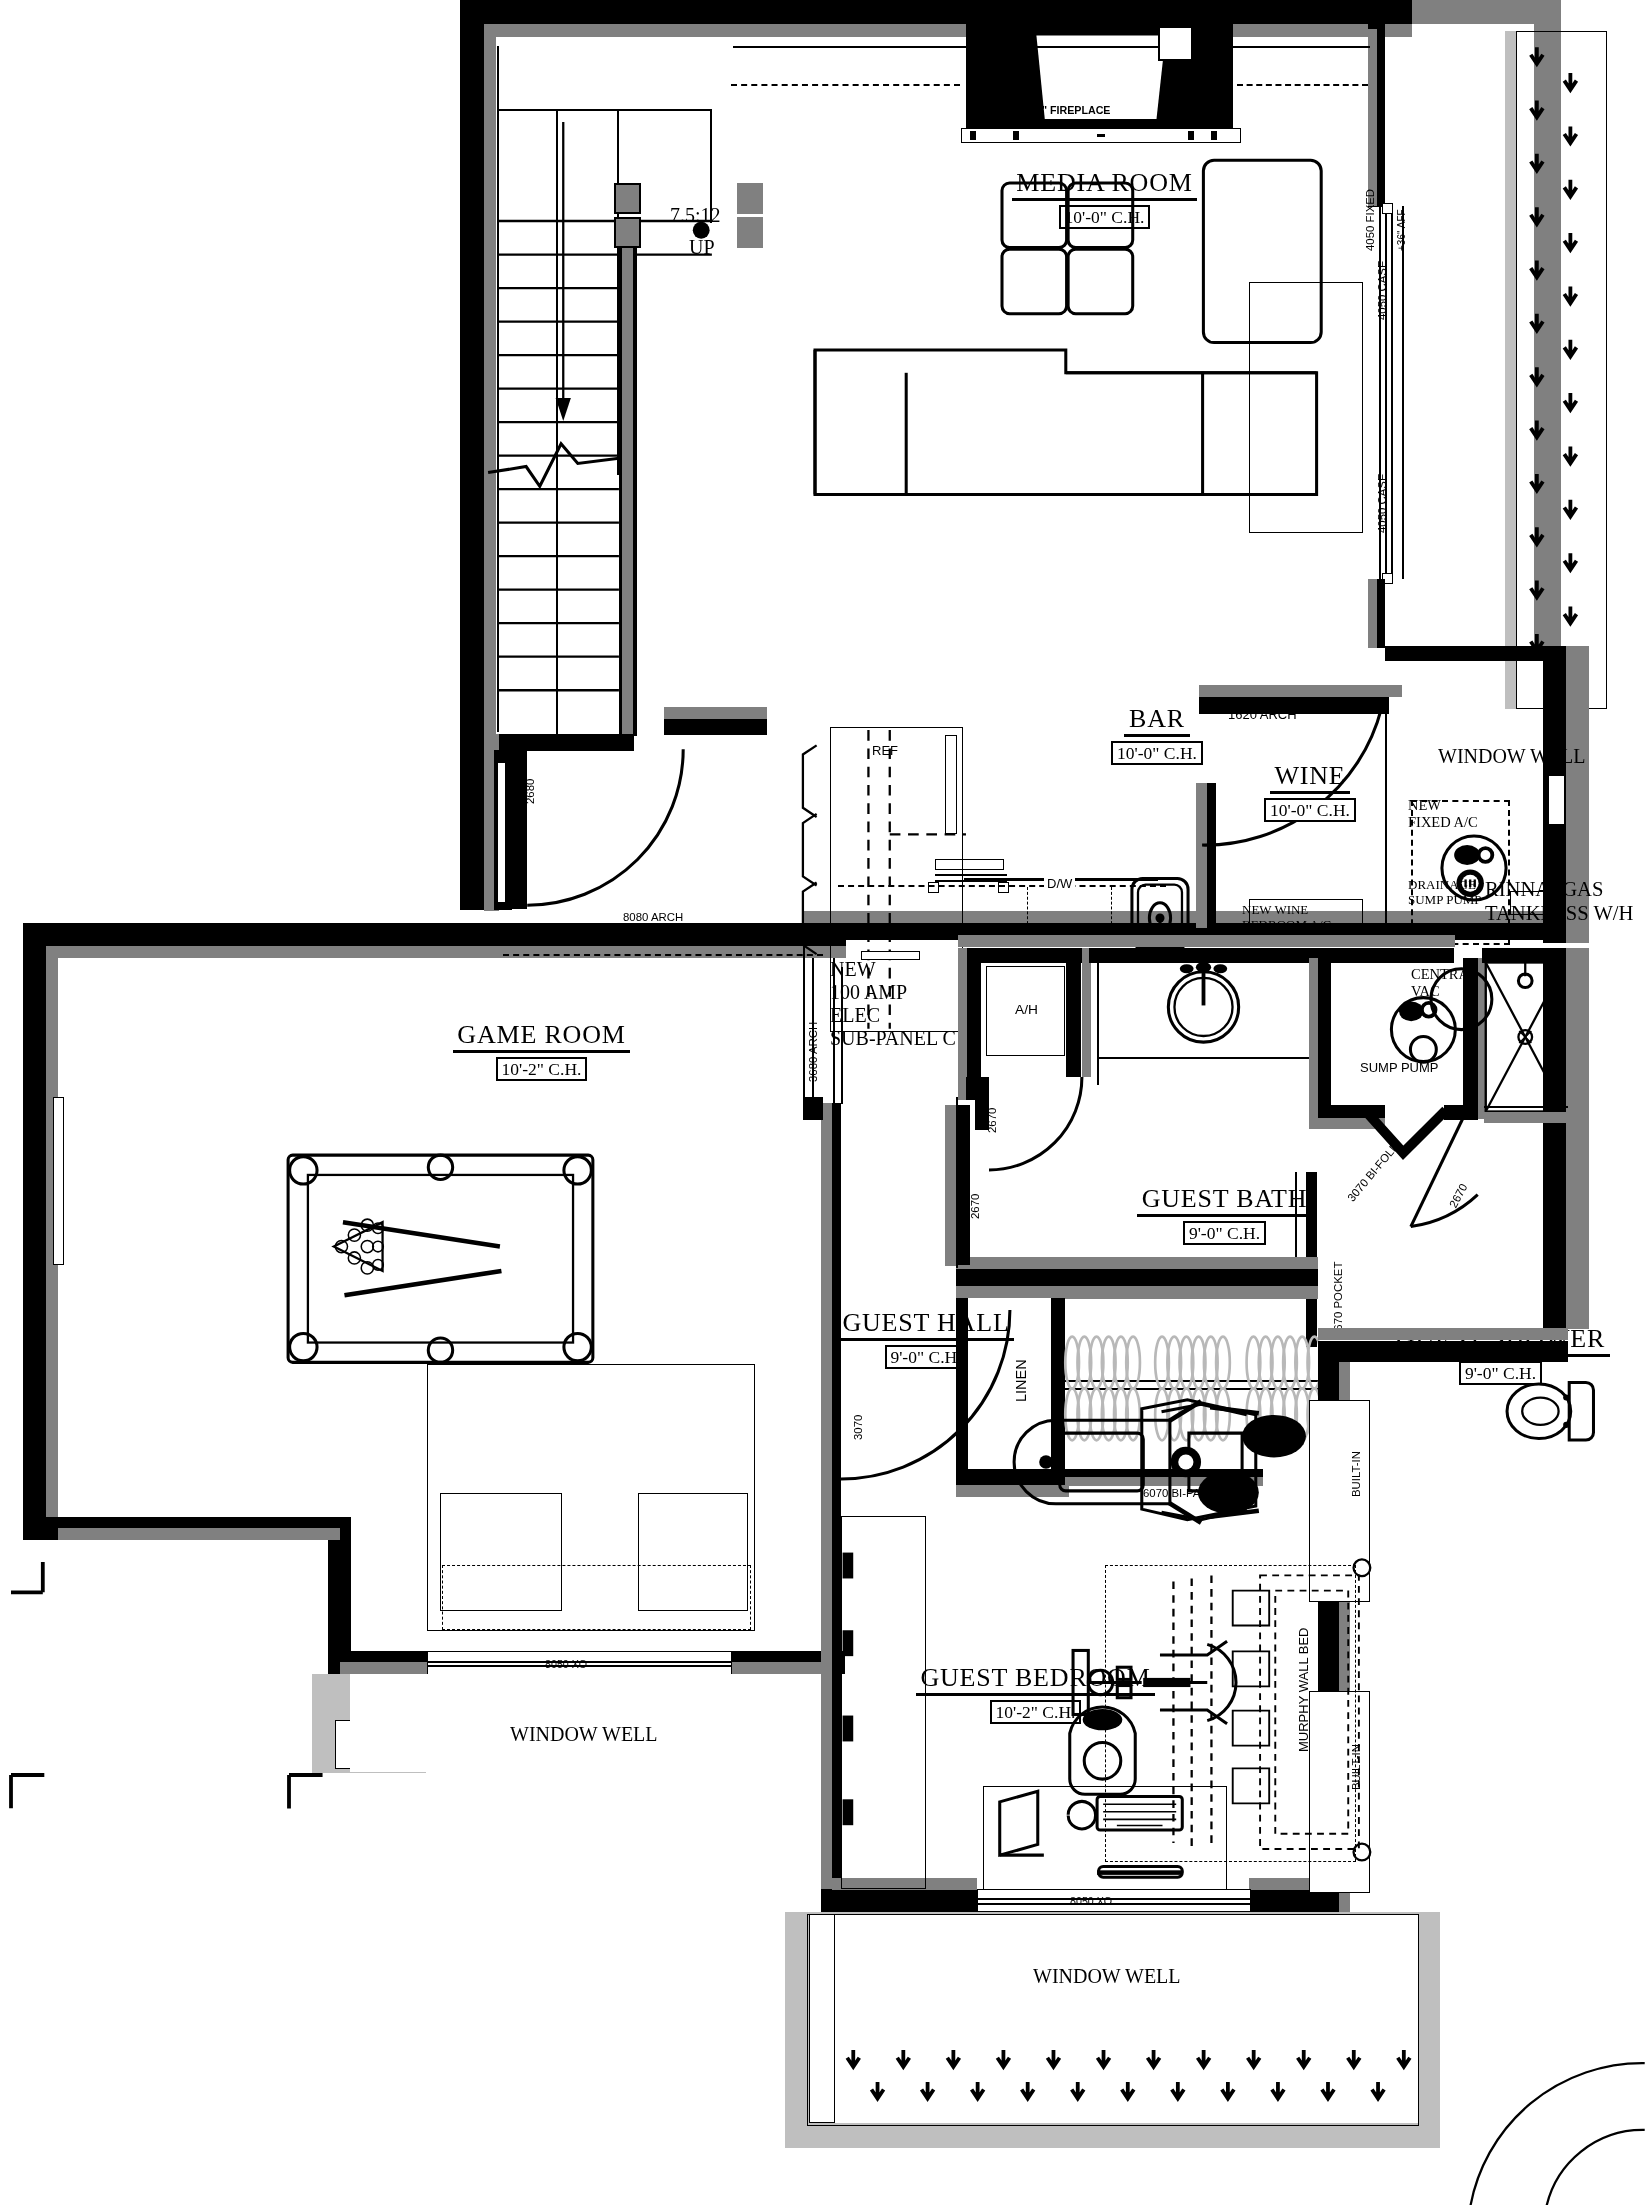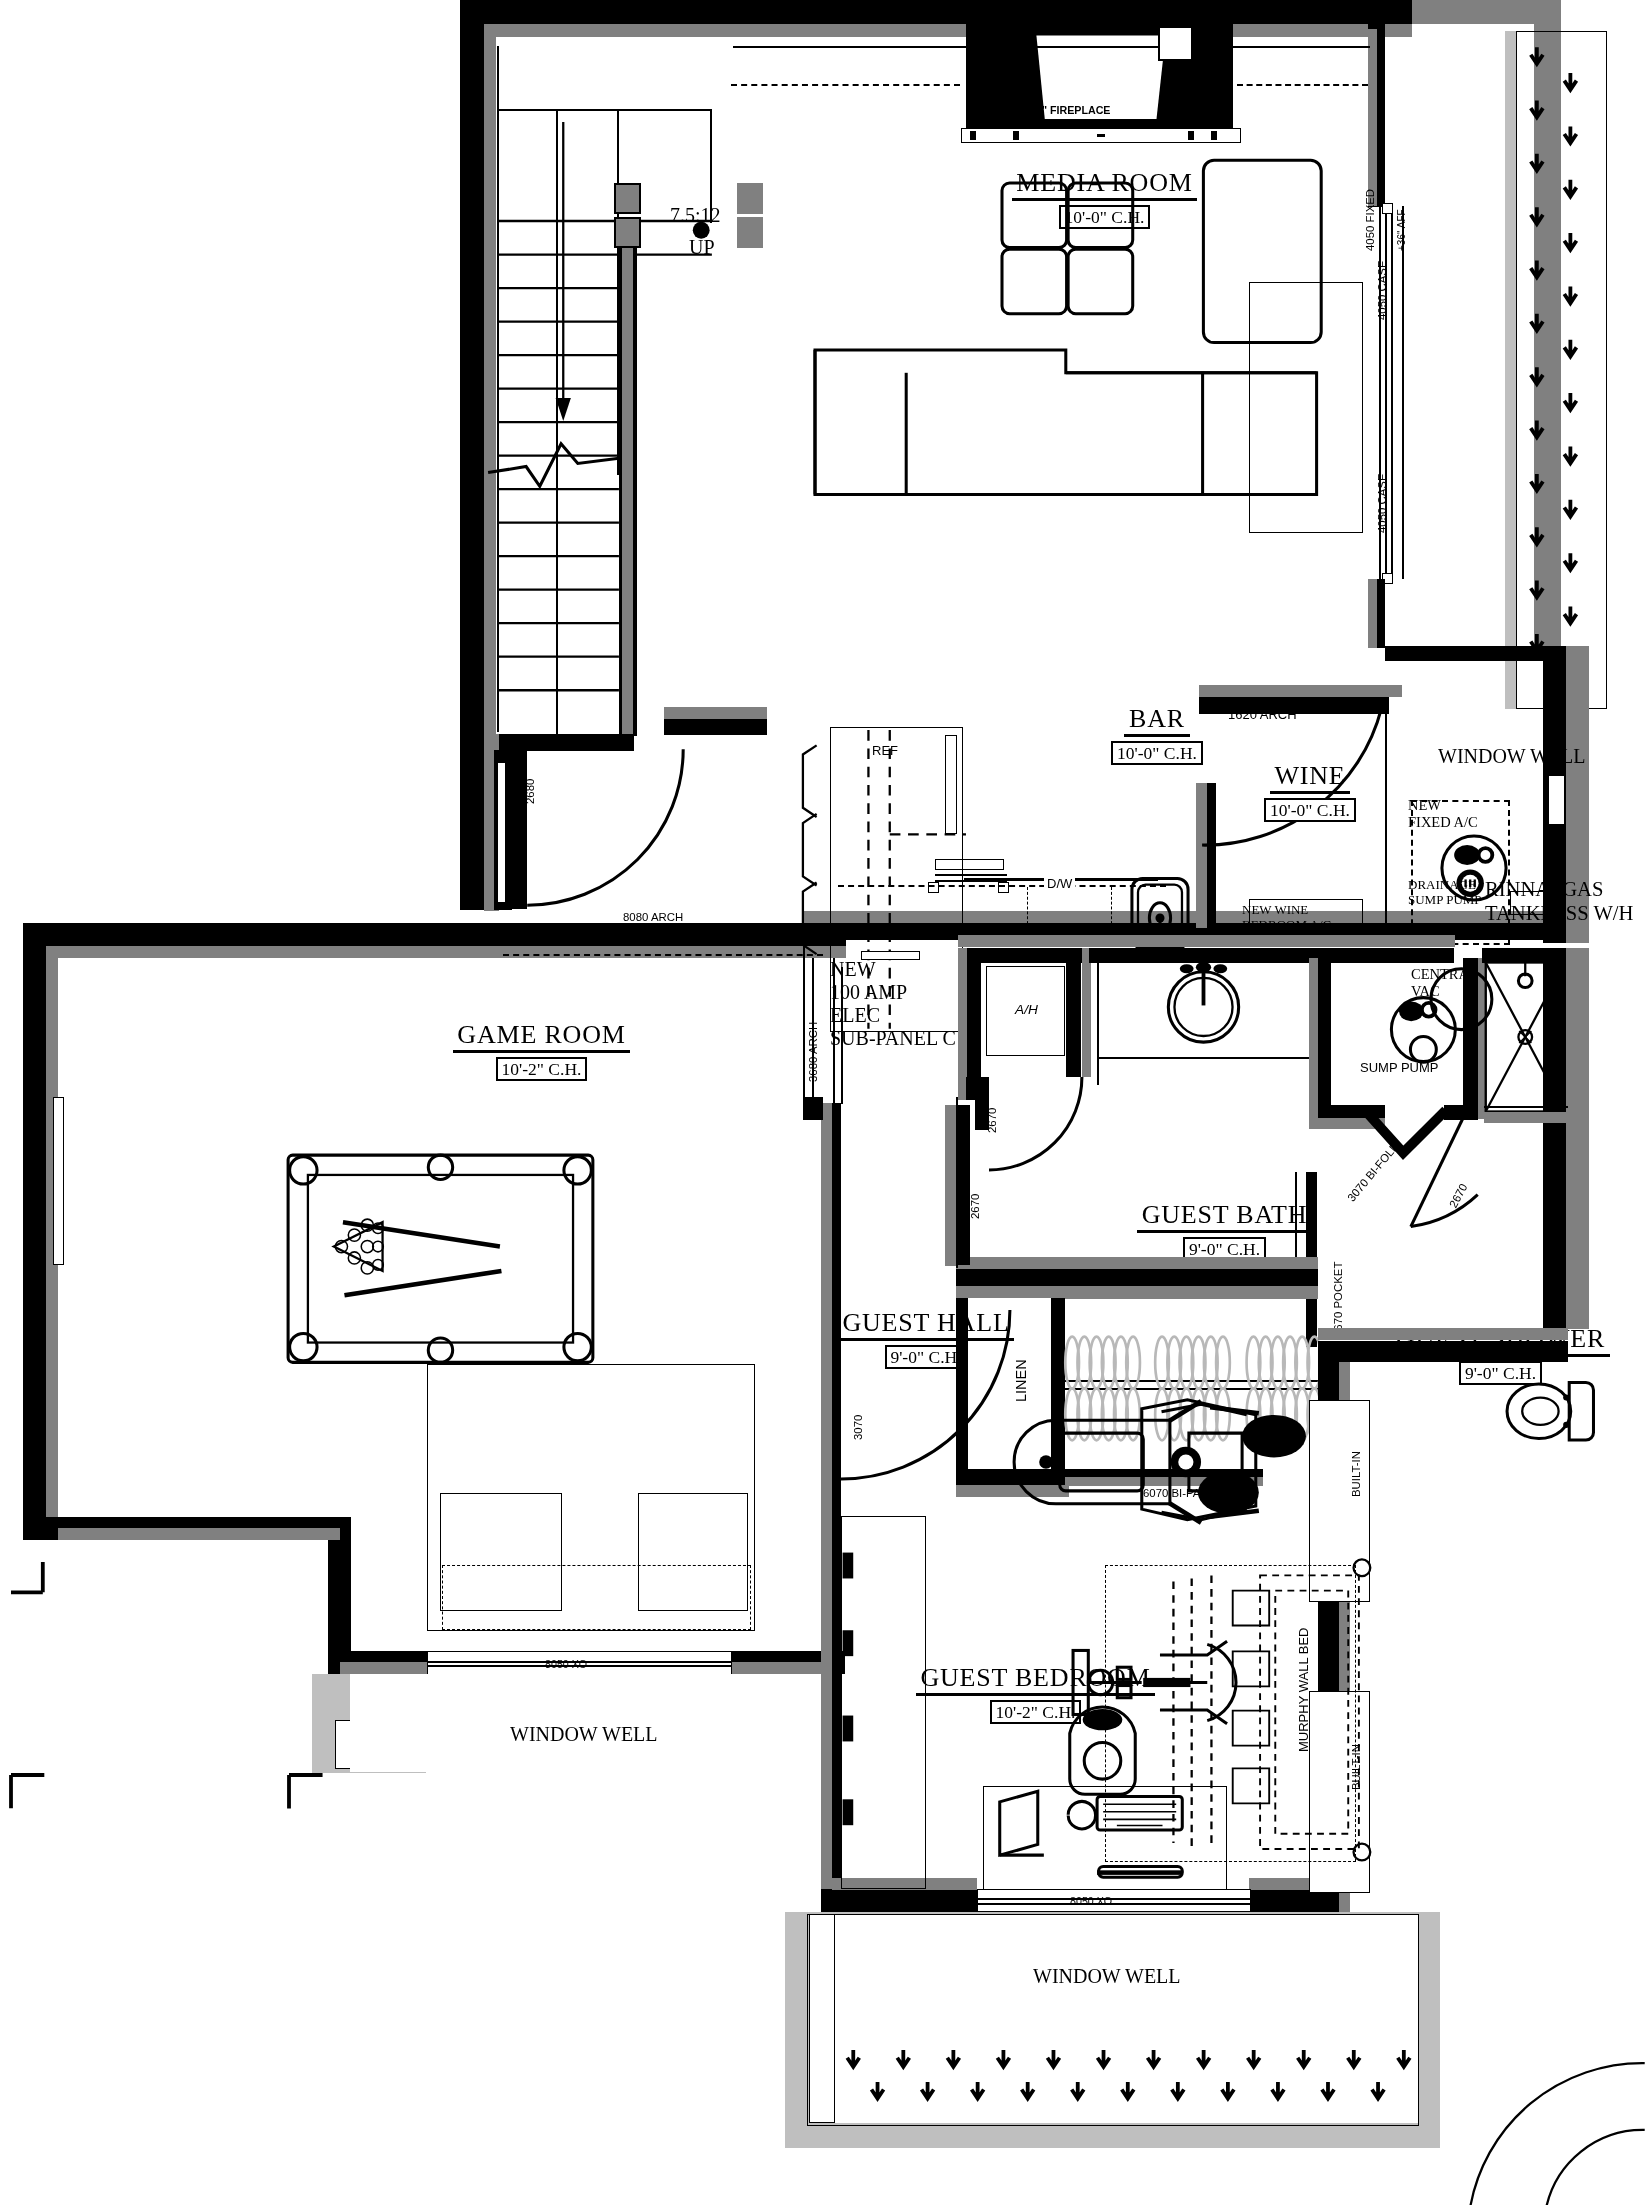--- a/index.html
+++ b/index.html
@@ -379,21 +379,21 @@
   </div>
   <div class="thin" style="left:861px;top:951px;width:59px;height:9.1px;background:#fff;"></div>
 
   <div class="wall" style="left:966px;top:948px;width:116px;height:15.2px;"></div>
   <div class="wall" style="left:966px;top:948px;width:15.2px;height:152px;"></div>
   <div class="wall" style="left:1066px;top:948px;width:15.2px;height:129px;"></div>
   <div class="wallgray" style="left:958px;top:935px;width:131px;height:12.2px;"></div>
   <div class="wallgray" style="left:958px;top:948px;width:9.1px;height:152px;"></div>
   <div class="wallgray" style="left:1082px;top:948px;width:9.1px;height:129px;"></div>
   <div class="thin" style="left:986px;top:966px;width:79px;height:90px;"></div>
-  <div class="tagS" style="left:1015px;top:1002px;font-size:13.7px;font-style:italic;">A/H</div>
+  <div class="tagS" style="left:1015px;top:1002px;font-size:13.7px;">A/H</div>
   <div class="wall" style="left:966px;top:1077px;width:15.2px;height:23px;"></div>
   <div class="wall" style="left:975px;top:1077px;width:13.7px;height:53px;"></div>
   <div class="tagS vert" style="left:986px;top:1133px;transform:rotate(-90deg);">2670</div>
   <svg style="left:989px;top:1077px;" width="99" height="99" viewBox="0 0 130 130">
     <path d="M122 0 A122 122 0 0 1 0 122" class="nofill" stroke-width="4"></path>
   </svg>
 
   <div class="wall" style="left:1089px;top:948px;width:76px;height:15.2px;"></div>
   <div class="wall" style="left:1165px;top:948px;width:289px;height:15.2px;"></div>
   <div class="wallgray" style="left:1089px;top:935px;width:366px;height:12.2px;"></div>
@@ -402,21 +402,21 @@
   <div class="ln" style="left:1097px;top:1057px;width:213px;height:2.3px;"></div>
   <div class="ln" style="left:1309px;top:963px;width:2.3px;height:97px;"></div>
   <svg style="left:1150px;top:955px;" width="107" height="107" viewBox="0 0 140 140">
     <circle cx="70" cy="68" r="46" class="nofill" stroke-width="4"></circle>
     <circle cx="70" cy="68" r="38" class="nofill" stroke-width="3"></circle>
     <path d="M70 22 v44" stroke="#000" stroke-width="5"></path>
     <ellipse cx="70" cy="16" rx="10" ry="7" fill="#000"></ellipse>
     <ellipse cx="48" cy="18" rx="9" ry="6" fill="#000"></ellipse>
     <ellipse cx="92" cy="18" rx="9" ry="6" fill="#000"></ellipse>
   </svg>
-  <div class="roomlbl" style="left:1118px;top:1185px;width:213px;margin-top:16px;">
+  <div class="roomlbl" style="left:1118px;top:1185px;width:213px;">
     <div class="nm">GUEST BATH</div><br>
     <div class="ch">9'-0" C.H.</div>
   </div>
 
   <div class="wall" style="left:1316px;top:958px;width:15.2px;height:160px;"></div>
   <div class="wall" style="left:1463px;top:958px;width:15.2px;height:160px;"></div>
   <div class="wall" style="left:1316px;top:1105px;width:69px;height:15.2px;"></div>
   <div class="wall" style="left:1444px;top:1105px;width:34px;height:15.2px;"></div>
   <div class="wallgray" style="left:1309px;top:958px;width:9.1px;height:161px;"></div>
   <div class="wallgray" style="left:1478px;top:958px;width:9.1px;height:161px;"></div>

